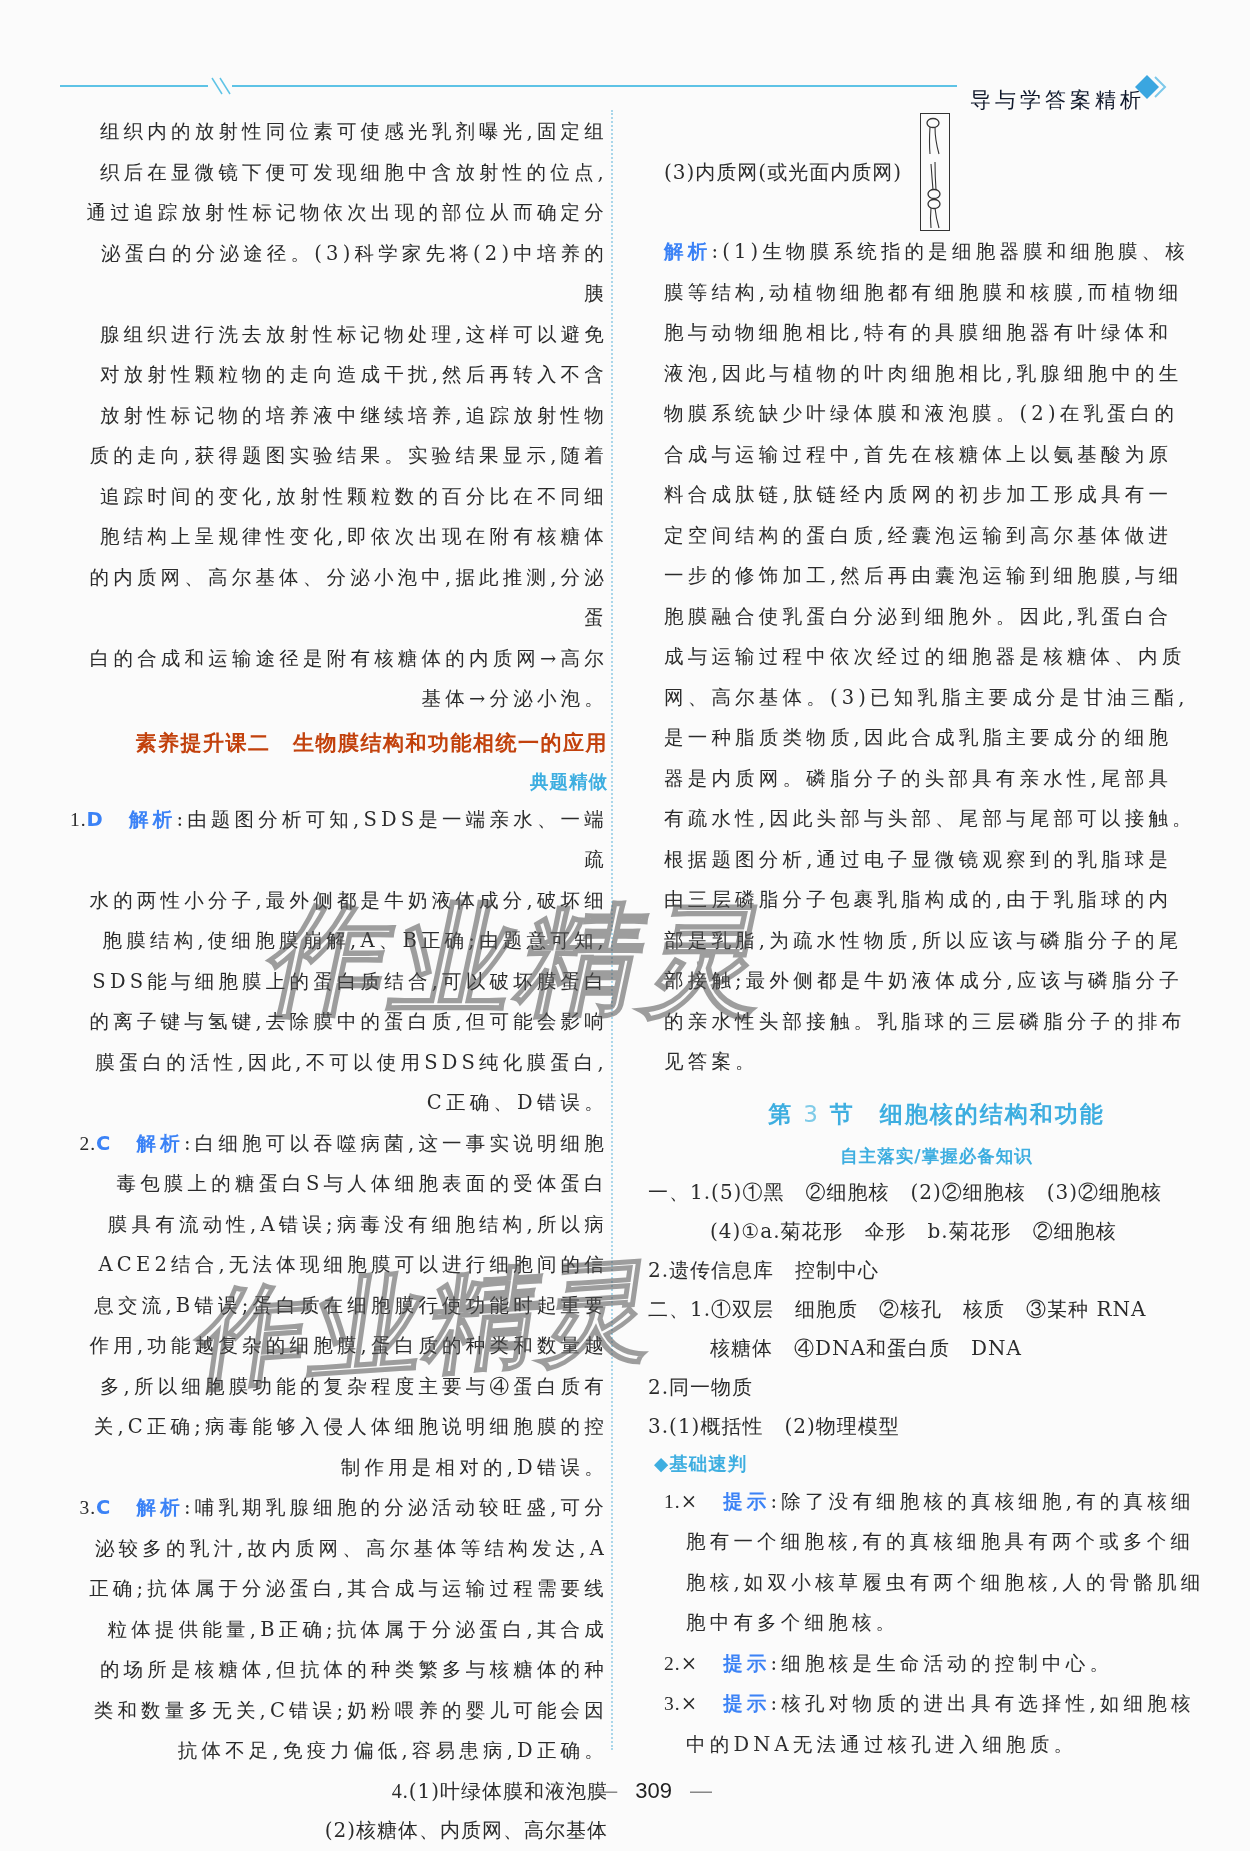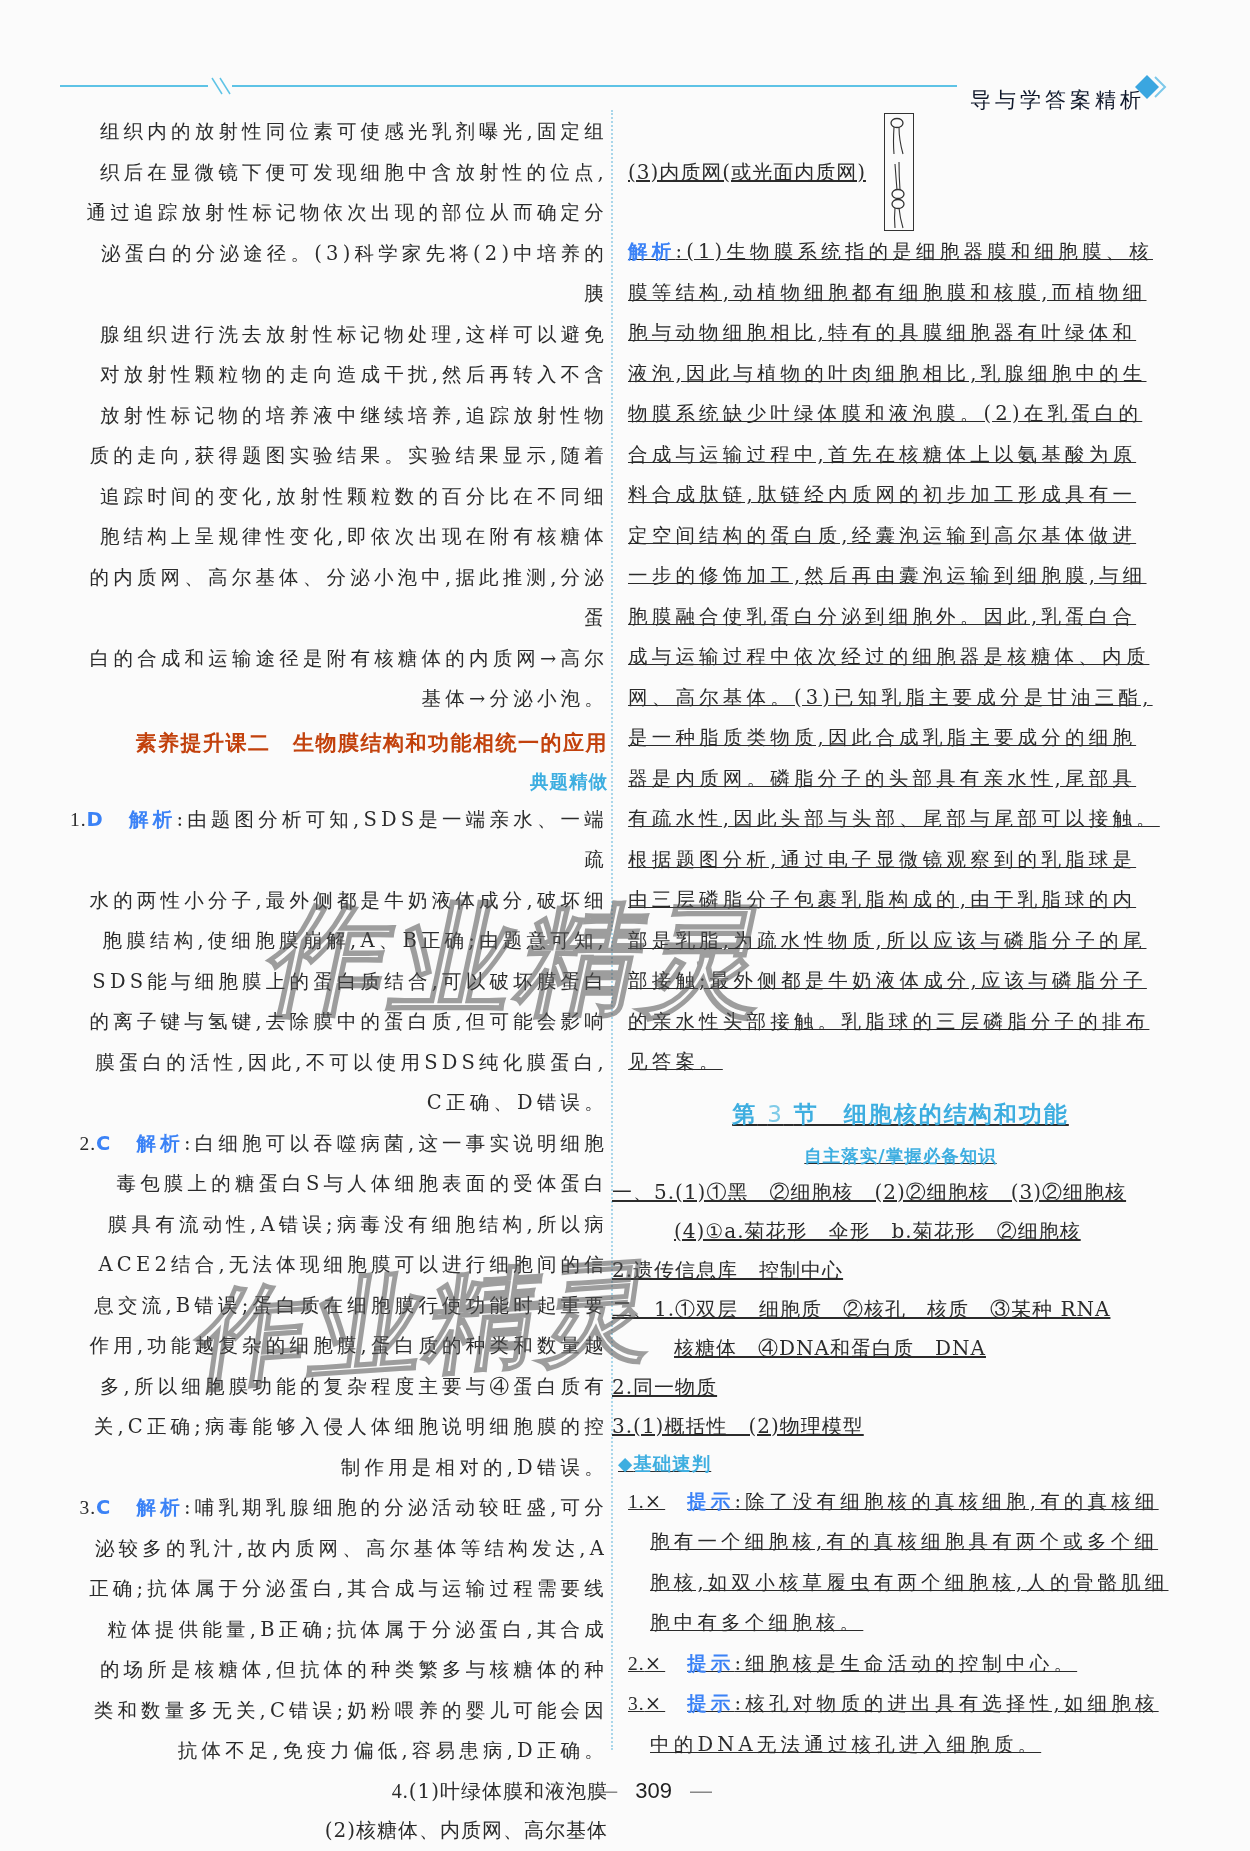--- a/index.html
+++ b/index.html
@@ -28,21 +28,21 @@
     color: #0f172a; font-family: "DejaVu Sans", sans-serif;
   }
   .header-diamond {
     position: absolute; left: 1075px; top: 3px; width: 40px; height: 28px;
   }
   .col {
     position: absolute; top: 112px;
     font-size: 19.5px; line-height: 40.5px; letter-spacing: 4.2px;
   }
   .col-left { left: 60px; width: 548px; text-align: right; }
-  .col-right { left: 628px; width: 545px; text-decoration: underline; }
+  .col-right { left: 664px; width: 545px; }
   .divider {
     position: absolute; left: 611px; top: 110px; width: 0; height: 1640px;
     border-left: 2px dotted #a8d6ea;
   }
   .p { margin: 0; }
   .indent { padding-left: 22px; }
   .h-section {
     color: #c2410c; font-family: "DejaVu Sans", sans-serif; font-weight: bold;
     font-size: 21px; letter-spacing: 1.5px; margin: 2px 0 0 0; line-height: 42px;
   }
@@ -207,21 +207,21 @@
   </div>
 
   <div class="h-chapter">
     <span>第</span>
     <span class="num">3</span>
     <span>节　细胞核的结构和功能</span>
   </div>
   <div class="h-center">自主落实/掌握必备知识</div>
 
   <div class="ans" style="margin-left:-16px;">
-    <p class="p">一、5.(1)①黑　②细胞核　(2)②细胞核　(3)②细胞核</p>
+    <p class="p">一、1.(5)①黑　②细胞核　(2)②细胞核　(3)②细胞核</p>
     <p class="p" style="padding-left:62px;">(4)①a.菊花形　伞形　b.菊花形　②细胞核</p>
     <p class="p">2.遗传信息库　控制中心</p>
     <p class="p">二、1.①双层　细胞质　②核孔　核质　③某种 RNA</p>
     <p class="p" style="padding-left:62px;">核糖体　④DNA和蛋白质　DNA</p>
     <p class="p">2.同一物质</p>
     <p class="p">3.(1)概括性　(2)物理模型</p>
   </div>
 
   <div class="h-sub" style="margin-left:-10px;">
     <span class="bluebullet">◆</span><span>基础速判</span>

